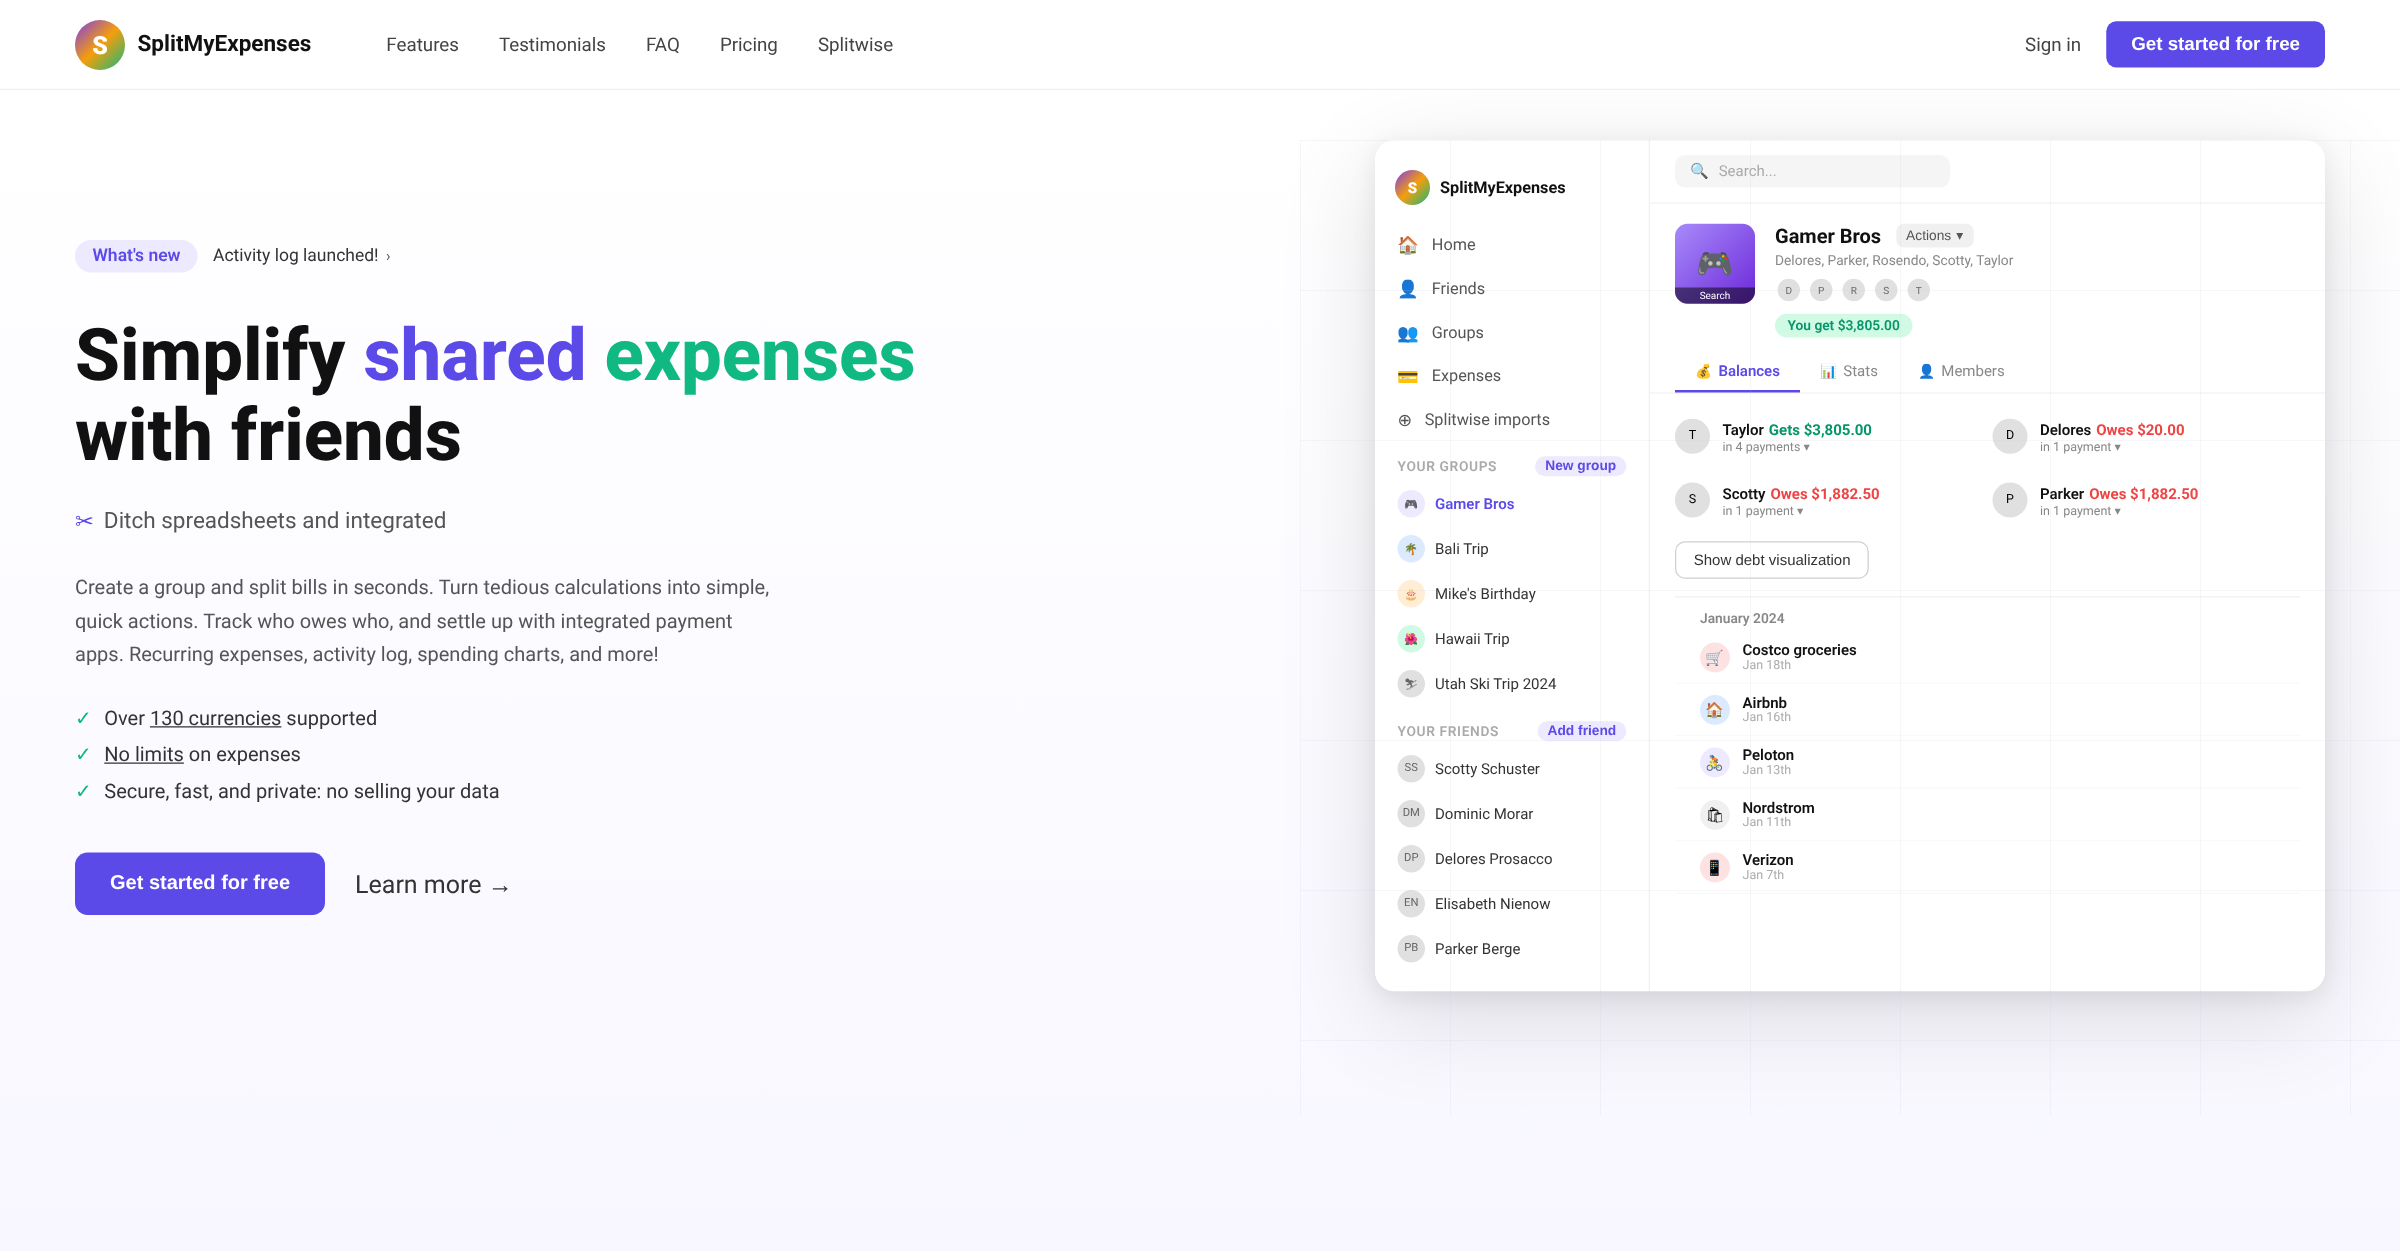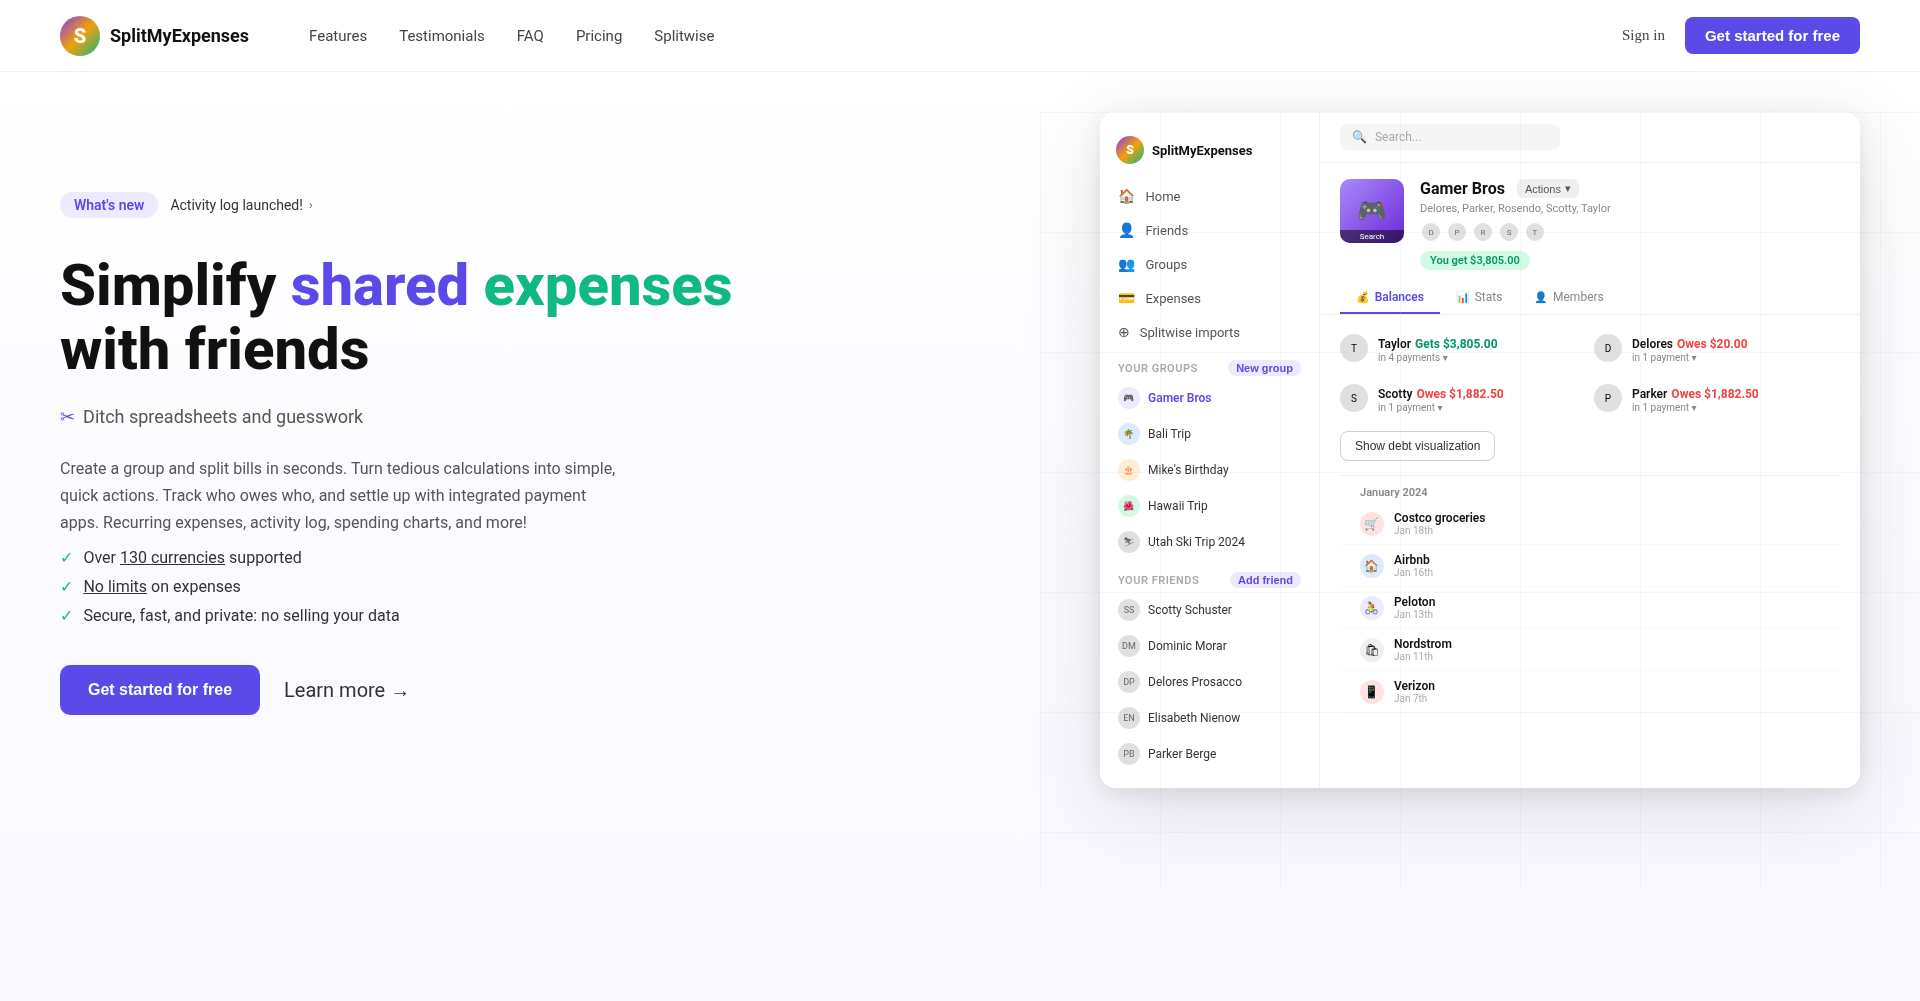--- a/index.html
+++ b/index.html
@@ -16,21 +16,21 @@
     .logo-icon {
       width: 40px; height: 40px; border-radius: 50%;
       background: linear-gradient(135deg, #7c3aed 0%, #f59e0b 50%, #10b981 100%);
       display: flex; align-items: center; justify-content: center;
       font-size: 20px; font-weight: 900; color: #fff;
     }
     .logo-text { font-size: 18px; font-weight: 700; color: #111; }
     .nav-links { display: flex; gap: 32px; margin-left: 20px; }
     .nav-link { font-size: 15px; color: #444; text-decoration: none; cursor: pointer; }
     .navbar-right { display: flex; align-items: center; gap: 20px; }
-    .signin-link { font-size: 15px; color: #444; cursor: pointer; font-family: Liberation Serif, serif; }
+    .signin-link { font-size: 15px; color: #444; cursor: pointer; }
     .get-started-btn {
       background: #5b4ae8; color: #fff; border: none; border-radius: 8px;
       padding: 10px 20px; font-size: 15px; font-weight: 600; cursor: pointer;
     }
 
     
     .hero {
       display: flex; align-items: flex-start; justify-content: space-between;
       padding: 60px 60px 0 60px; min-height: 929px;
       background: linear-gradient(180deg, #fff 0%, #f8f7ff 100%);
@@ -47,21 +47,21 @@
     .chevron { font-size: 12px; color: #555; }
 
     
     .headline { font-size: 58px; font-weight: 800; line-height: 1.1; color: #111; margin-bottom: 24px; }
     .headline .shared { color: #5b4ae8; }
     .headline .expenses { color: #10b981; }
 
     .subheading { font-size: 18px; color: #555; margin-bottom: 28px; display: flex; align-items: center; gap: 8px; }
     .scissors-icon { color: #5b4ae8; font-size: 18px; }
 
-    .description { font-size: 16px; color: #555; line-height: 1.7; max-width: 560px; margin-bottom: 12px; }
+    .description { font-size: 16px; color: #555; line-height: 1.7; max-width: 560px; margin-bottom: 28px; }
 
     
     .feature-list { list-style: none; margin-bottom: 40px; display: flex; flex-direction: column; gap: 10px; }
     .feature-item { display: flex; align-items: center; gap: 10px; font-size: 16px; color: #333; }
     .check-icon { color: #10b981; font-size: 16px; }
     .feature-link { color: #333; text-decoration: underline; cursor: pointer; }
 
     
     .cta-row { display: flex; align-items: center; gap: 24px; }
     .hero-btn {
@@ -211,21 +211,21 @@
         <span class="chevron">›</span>
       </a>
     </div>
 
     <h1 class="headline">
       Simplify <span class="shared">shared</span> <span class="expenses">expenses</span><br>with friends
     </h1>
 
     <p class="subheading">
       <span class="scissors-icon">✂</span>
-      <span>Ditch spreadsheets and guesswork</span>
+      <span>Ditch spreadsheets and integrated</span>
     </p>
 
     <p class="description">Create a group and split bills in seconds. Turn tedious calculations into simple, quick actions. Track who owes who, and settle up with integrated payment apps. Recurring expenses, activity log, spending charts, and more!</p>
 
     <ul class="feature-list">
       <li class="feature-item">
         <span class="check-icon">✓</span>
         <span>Over <a class="feature-link">130 currencies</a> supported</span>
       </li>
       <li class="feature-item">

